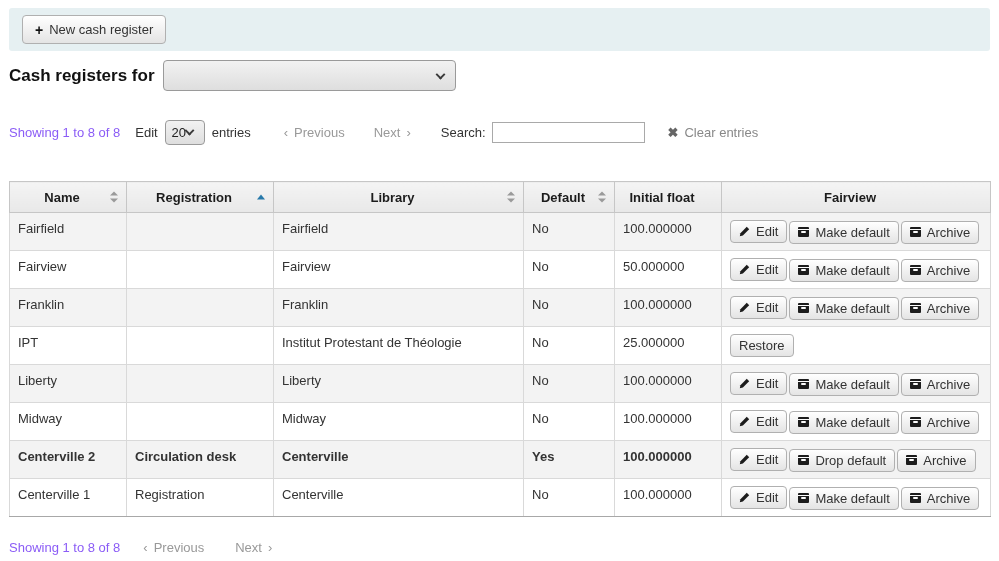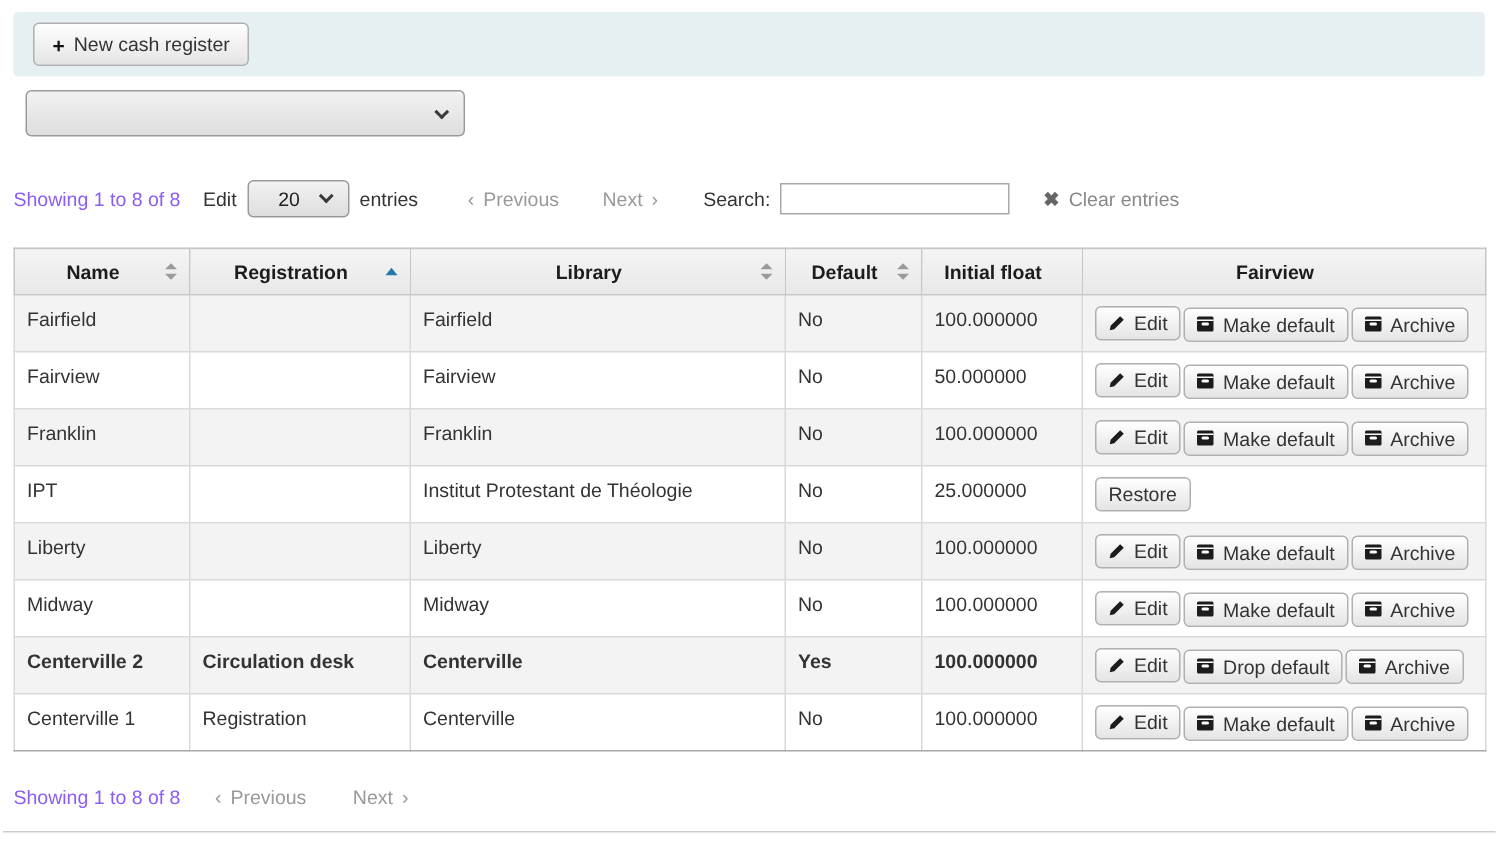--- a/index.html
+++ b/index.html
@@ -18,41 +18,41 @@
   .btn-toolbar { padding: 6px 12px; font-size: 13px; }
   .plus-glyph { font-weight: bold; font-size: 14px; color: #111; line-height: 1; }
 
   
   .heading-row { display: flex; align-items: center; margin: 9px 9px 0; }
   .page-title { font-size: 17px; font-weight: bold; color: #111; }
   .select-box { position: relative; background: linear-gradient(#f2f2f2, #dedede);
                 border: 1px solid #9a9a9a; border-radius: 4px; cursor: pointer;
                 display: flex; align-items: center; padding: 0 26px 0 10px; color:#222; }
   .select-lg { width: 293px; height: 31px; margin-left: 8px; }
-  .select-sm { width: 68px; height: 25px; font-size: 13px; justify-content: center; padding: 0 20px 0 8px; text-align: right; }
+  .select-sm { width: 40px; height: 25px; font-size: 13px; justify-content: center; padding: 0 20px 0 8px; text-align: right; }
   .chevron-down { position: absolute; right: 11px; top: 50%; width: 7px; height: 7px;
                   border-right: 2px solid #3a3a3a; border-bottom: 2px solid #3a3a3a;
                   transform: translateY(-70%) rotate(45deg); }
 
   
   .controls { display: flex; align-items: center; margin: 28px 9px 0; height: 26px; }
   .dt-info { color: #8b5cf6; }
   .show-group { margin-left: 15px; display: flex; align-items: center; gap: 7px; }
   .pager { display: flex; align-items: center; color: #999; }
   .pager-top { margin-left: 33px; gap: 29px; }
   .pager-item { cursor: pointer; color: #999; display: inline-flex; gap: 6px; align-items: center; }
   .search-group { margin-left: 30px; display: flex; align-items: center; gap: 6px; justify-content: flex-end; }
   .search-input { width: 153px; height: 21px; border: 1px solid #a9a9a9; padding: 2px 4px;
                   font: 13px "Liberation Sans", sans-serif; }
   .clear-filter { margin-left: 23px; display: inline-flex; align-items: center; gap: 6px;
                   color: #888; cursor: pointer; }
   .x-icon { color: #666; font-weight: bold; font-size: 13px; }
 
   
-  table { border-collapse: collapse; table-layout: fixed; width: 981px; margin: 20px 9px 0;
+  table { border-collapse: collapse; table-layout: fixed; width: 981px; margin: 36px 9px 0;
           font-size: 13px; }
   col.c0{width:117px} col.c1{width:147px} col.c2{width:250px}
   col.c3{width:91px}  col.c4{width:107px} col.c5{width:269px}
   th { background: linear-gradient(#f4f4f4, #e8e8e8); border: 1px solid #c6c6c6;
        height: 31px; font-weight: bold; color: #1c1c1c; text-align: center;
        position: relative; padding: 0 20px 0 8px; cursor: pointer; }
   td { border: 1px solid #d9d9d9; padding: 8px 8px 0; vertical-align: top; height: 38px; }
   tbody tr:nth-child(odd) { background: #f3f3f3; }
   tbody tr:nth-child(even) { background: #fff; }
   tbody tr.default-row td { font-weight: bold; }
@@ -87,20 +87,21 @@
 <body>
 
 <div class="toolbar">
   <button class="btn btn-toolbar">
     <span class="plus-glyph">+</span>
     <span>New cash register</span>
   </button>
 </div>
 
 <div class="heading-row">
+  <span class="page-title">Cash registers for</span>
   <div class="select-box select-lg">
     <span></span>
     <span class="chevron-down"></span>
   </div>
 </div>
 
 <div class="controls">
   <span class="dt-info">Showing 1 to 8 of 8</span>
   <div class="show-group">
     <span>Edit</span>

